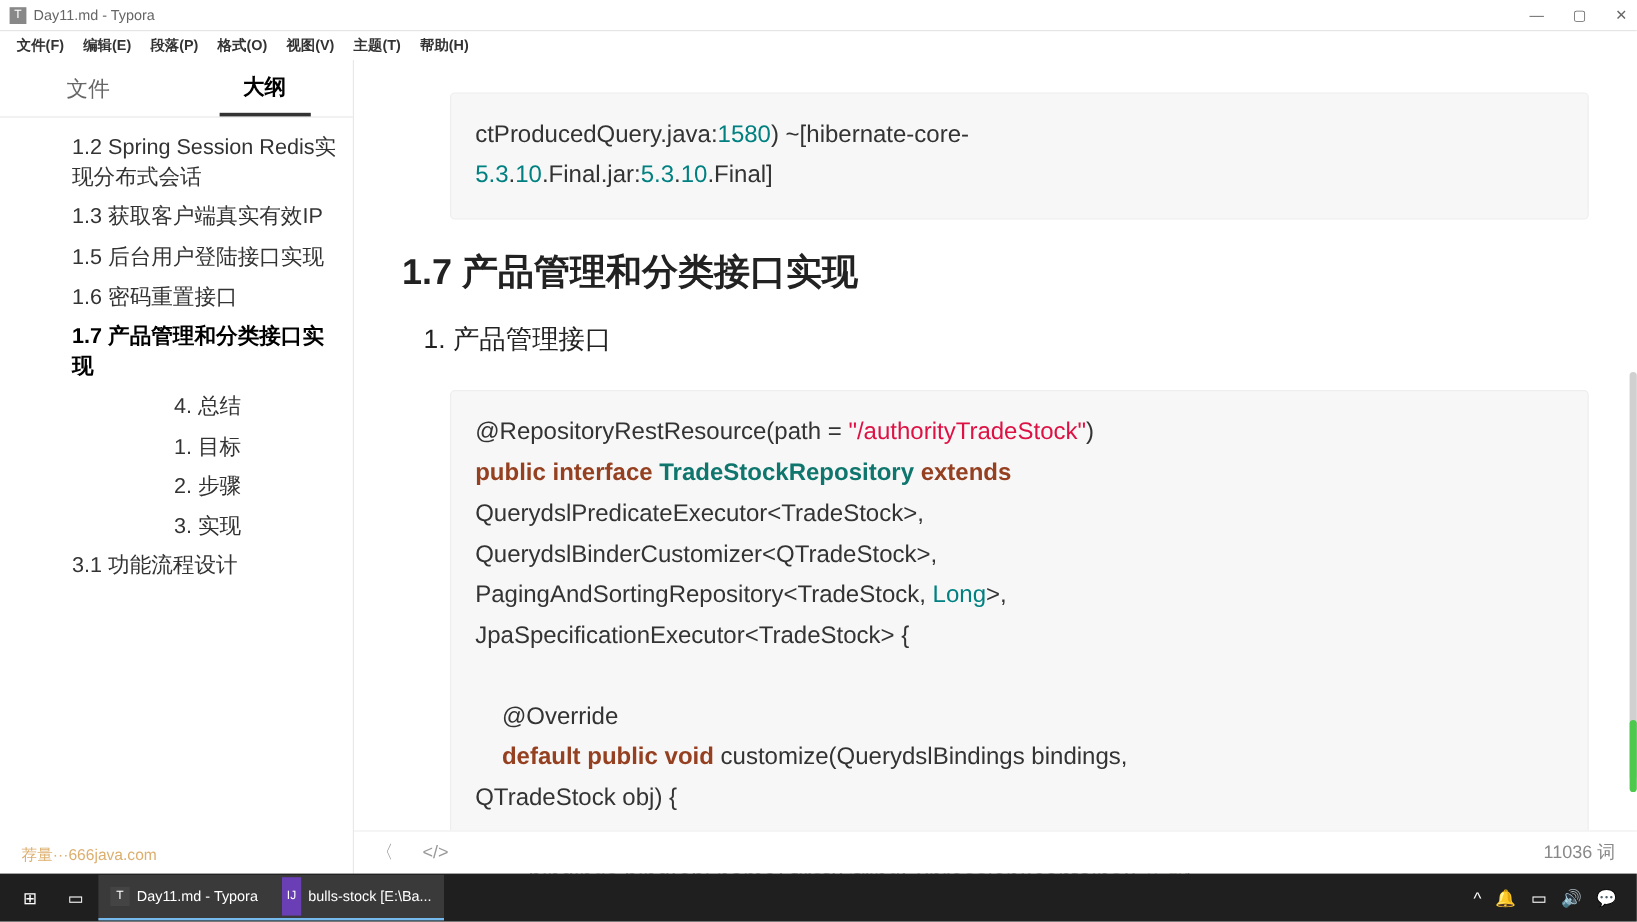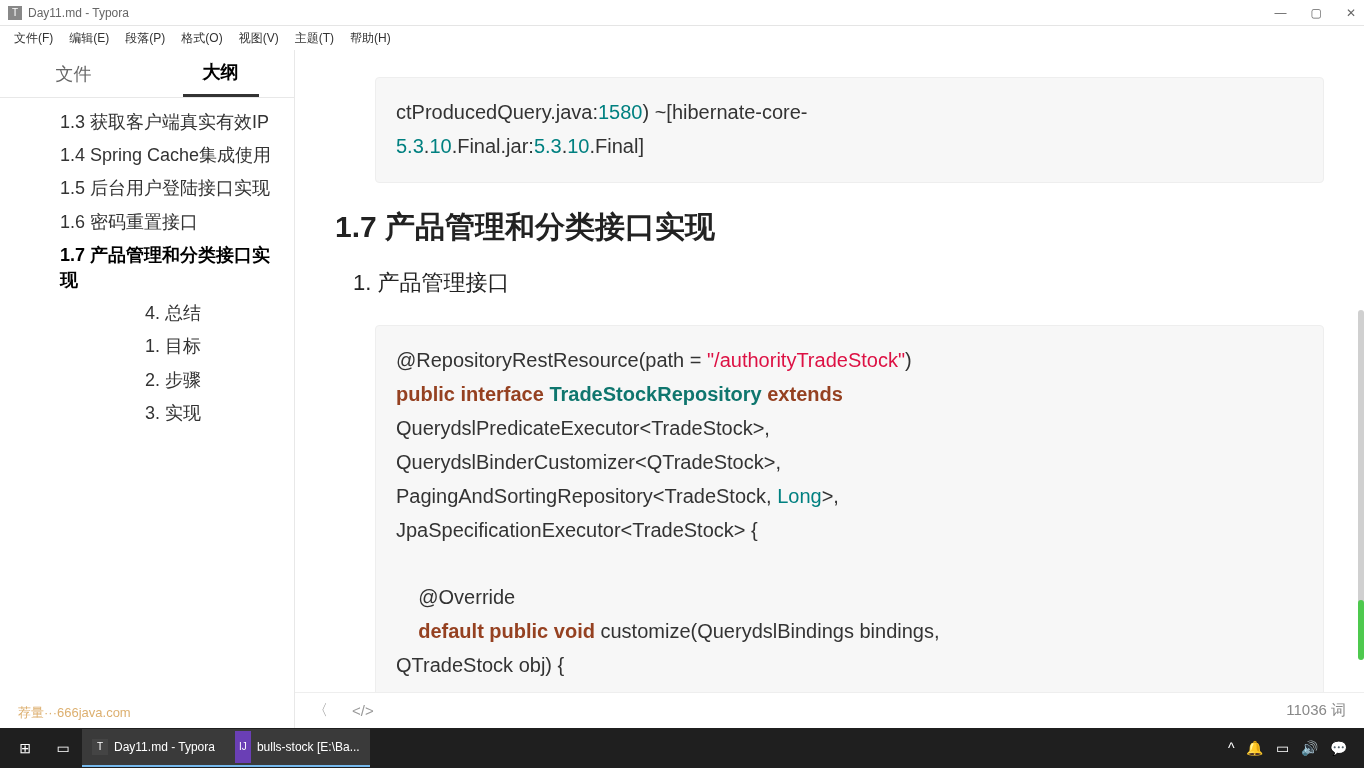--- a/index.html
+++ b/index.html
@@ -43,20 +43,21 @@
     .window-controls span {
       cursor: pointer;
     }
     .menu-bar {
       height: 24px;
       display: flex;
       align-items: center;
       padding: 0 6px;
       font-size: 12px;
       color: #333;
+      font-weight: bold;
     }
     .menu-bar .menu-item {
       padding: 2px 8px;
       cursor: pointer;
     }
     .main-area {
       display: flex;
       height: calc(100% - 26px - 24px - 40px);
     }
     .sidebar {
@@ -267,29 +268,30 @@
 </div>
 
 <div class="main-area">
 
   <div class="sidebar">
     <div class="sidebar-tabs">
       <div class="sidebar-tab">文件</div>
       <div class="sidebar-tab active">大纲</div>
     </div>
     <div class="outline-list" id="outline-list">
+        <div class="outline-item level2">1.2 Spring Session Redis实现分布式会话</div>
         <div class="outline-item level2">1.3 获取客户端真实有效IP</div>
-        <div class="outline-item level2">1.4 Spring Cache集成使用</div>
         <div class="outline-item level2">1.5 后台用户登陆接口实现</div>
         <div class="outline-item level2">1.6 密码重置接口</div>
         <div class="outline-item level2 active">1.7 产品管理和分类接口实现</div>
         <div class="outline-item level1">4. 总结</div>
         <div class="outline-item level1">1. 目标</div>
         <div class="outline-item level1">2. 步骤</div>
         <div class="outline-item level1">3. 实现</div>
+        <div class="outline-item level2">3.1 功能流程设计</div>
       </div>
     <div class="watermark">荐量···666java.com</div>
   </div>
 
   <div class="content">
     <div class="right-scroll-indicator"></div>
     <div class="right-scroll-green"></div>
 
     <div class="code-block"><span>ctProducedQuery.java:</span><span class="tok-number">1580</span><span>) ~[hibernate-core-</span>
 <span class="tok-number">5.3</span><span>.</span><span class="tok-number">10</span><span>.Final.jar:</span><span class="tok-number">5.3</span><span>.</span><span class="tok-number">10</span><span>.Final]</span></div>

